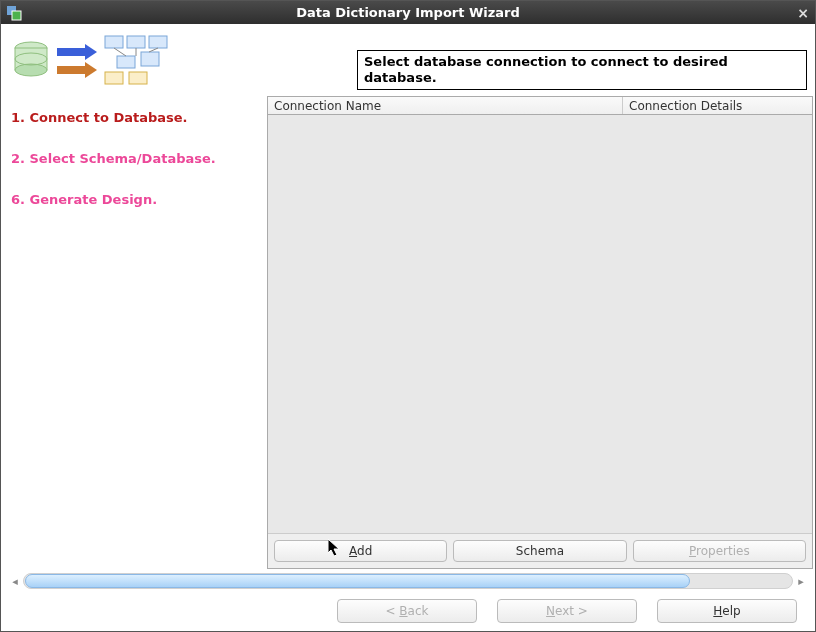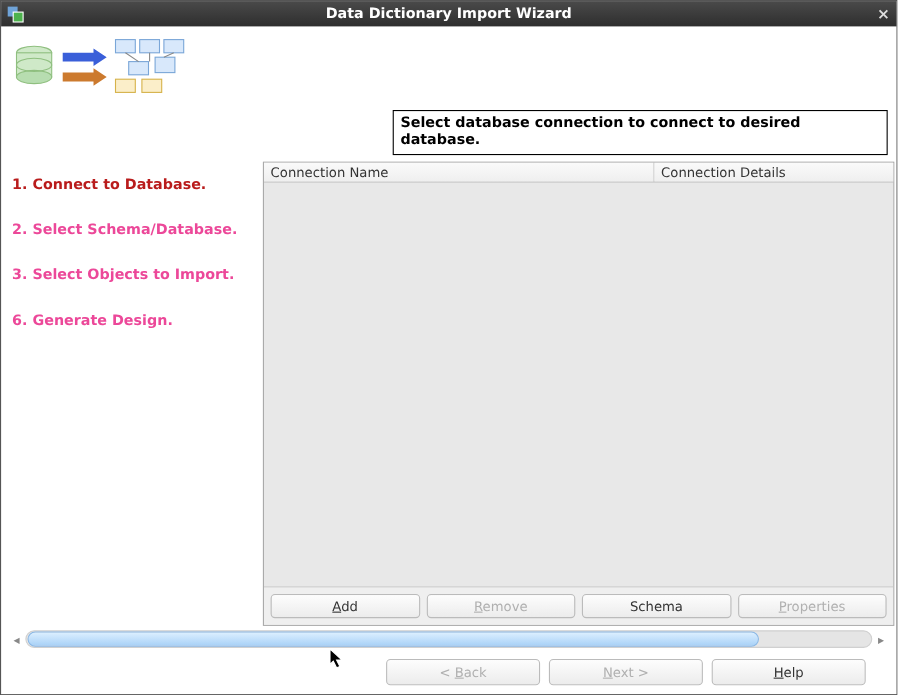--- a/index.html
+++ b/index.html
@@ -2,45 +2,45 @@
 <html><head>
 <meta charset="utf-8">
 <style>
   * { box-sizing: border-box; margin: 0; padding: 0; }
   body { font-family: "DejaVu Sans", "Liberation Sans", Arial, sans-serif; font-size: 12px; background: #fff; width: 816px; height: 632px; overflow: hidden; }
   .window { width: 816px; height: 632px; border: 1px solid #555; display: flex; flex-direction: column; background:#fff;}
   .titlebar { height: 23px; background: linear-gradient(#4a4a4a,#2e2e2e); color: #fff; display: flex; align-items: center; position: relative; font-weight: bold; font-size: 13px;}
   .titlebar .appicon { width: 18px; height: 18px; margin-left: 4px; display:flex; align-items:center; justify-content:center;}
   .titlebar .title { position:absolute; left:0; right:0; text-align:center;}
   .titlebar .close { margin-left:auto; margin-right:6px; font-size:14px; color:#ddd; cursor:default;}
-  .header-strip { display:flex; padding:6px 8px 6px 8px; gap:10px; align-items:flex-start;flex-direction:column;}
+  .header-strip { display:flex; padding:6px 8px 6px 8px; gap:10px; align-items:flex-end;}
   .illus { width: 330px; height: 60px; position:relative;}
   .instruction-box { margin-left:auto; border:1px solid #000; padding:3px 6px; font-weight:bold; font-size:13px; line-height:1.25; width:450px;}
   .body { flex:1; display:flex; min-height:0; padding:0 2px 0 4px;}
   .steps { width: 234px; padding: 14px 10px 10px 6px;}
   .steps .step { font-size: 13px; margin-bottom: 26px; font-weight: bold;}
   .steps .step.active { color: #b91c1c;}
   .steps .step.inactive { color: #ec4899;}
-  .main { flex:1; display:flex; flex-direction:column; border:1px solid #aaa; background:#e8e8e8; position:relative;}
+  .main { flex:1; display:flex; flex-direction:column; border:1px solid #aaa; background:#e8e8e8; position:relative;margin-left:28px;}
   .grid-header { display:flex; background:#efefef; border-bottom:1px solid #aaa; height:18px;}
   .gh-cell { padding:2px 6px; font-size:12px; color:#333; border-right:1px solid #ccc; background:linear-gradient(#fafafa,#efefef);}
   .gh-cell:first-child { width: 355px;}
   .gh-cell:last-child { flex:1; border-right:none;}
   .grid-body { flex:1; background:#e8e8e8;}
   .btn-row { display:flex; gap:6px; padding:6px 6px; background:#efefef; border-top:1px solid #ccc;}
   .btn { height:22px; flex:1; border:1px solid #bbb; background:linear-gradient(#fdfdfd,#ececec); border-radius:4px; font-size:12px; display:flex; align-items:center; justify-content:center; color:#333;}
   .btn.disabled { color:#b0b0b0;}
   .btn .ul { text-decoration: underline;}
   .hscroll { height:16px; margin:4px 6px; position:relative;}
   .hscroll-track { position:absolute; left:16px; right:16px; top:0; bottom:0; background:#e5e5e5; border:1px solid #d0d0d0; border-radius:8px;}
   .hscroll-thumb { position:absolute; left:18px; top:1px; height:14px; width:665px; background:linear-gradient(#dcefff,#a8d1f7); border:1px solid #8ab8e6; border-radius:7px;}
   .hscroll-arrow { position:absolute; top:0; width:16px; height:16px; display:flex; align-items:center; justify-content:center; color:#888; font-size:11px;}
   .hscroll-arrow.left { left:0;}
   .hscroll-arrow.right { right:0;}
-  .footer-row { display:flex; gap:8px; padding:6px 28px 8px 92px; justify-content:flex-end;}
+  .footer-row { display:flex; gap:20px; padding:6px 18px 8px 92px; justify-content:flex-end;}
   .footer-row .btn { flex:0 0 140px; height:24px;}
   .cursor { position:absolute; z-index:50; pointer-events:none;}
   
 </style>
 </head>
 <body>
 
 <div class="window">
 
   <div class="titlebar">
@@ -80,37 +80,33 @@
     </div>
     <div class="instruction-box">
       <div>Select database connection to connect to desired database.</div>
     </div>
   </div>
 
   <div class="body">
     <div class="steps">
       <div class="step active">1. Connect to Database.</div>
       <div class="step inactive">2. Select Schema/Database.</div>
-      <div class="step inactive">3. Select Objects to Import.</div>
       <div class="step inactive">6. Generate Design.</div>
     </div>
 
     <div class="main">
       <div class="grid-header">
         <div class="gh-cell">Connection Name</div>
         <div class="gh-cell">Connection Details</div>
       </div>
       <div class="grid-body"></div>
 
       <div class="btn-row">
         <div class="btn">
             <span><span class="ul">A</span>dd</span>
-          </div>
-        <div class="btn disabled">
-            <span><span class="ul">R</span>emove</span>
           </div>
         <div class="btn">
             <span>Schema</span>
           </div>
         <div class="btn disabled">
             <span><span class="ul">P</span>roperties</span>
           </div>
       </div>
 
       <svg class="cursor" width="16" height="20" style="left:60px; top:442px;">

